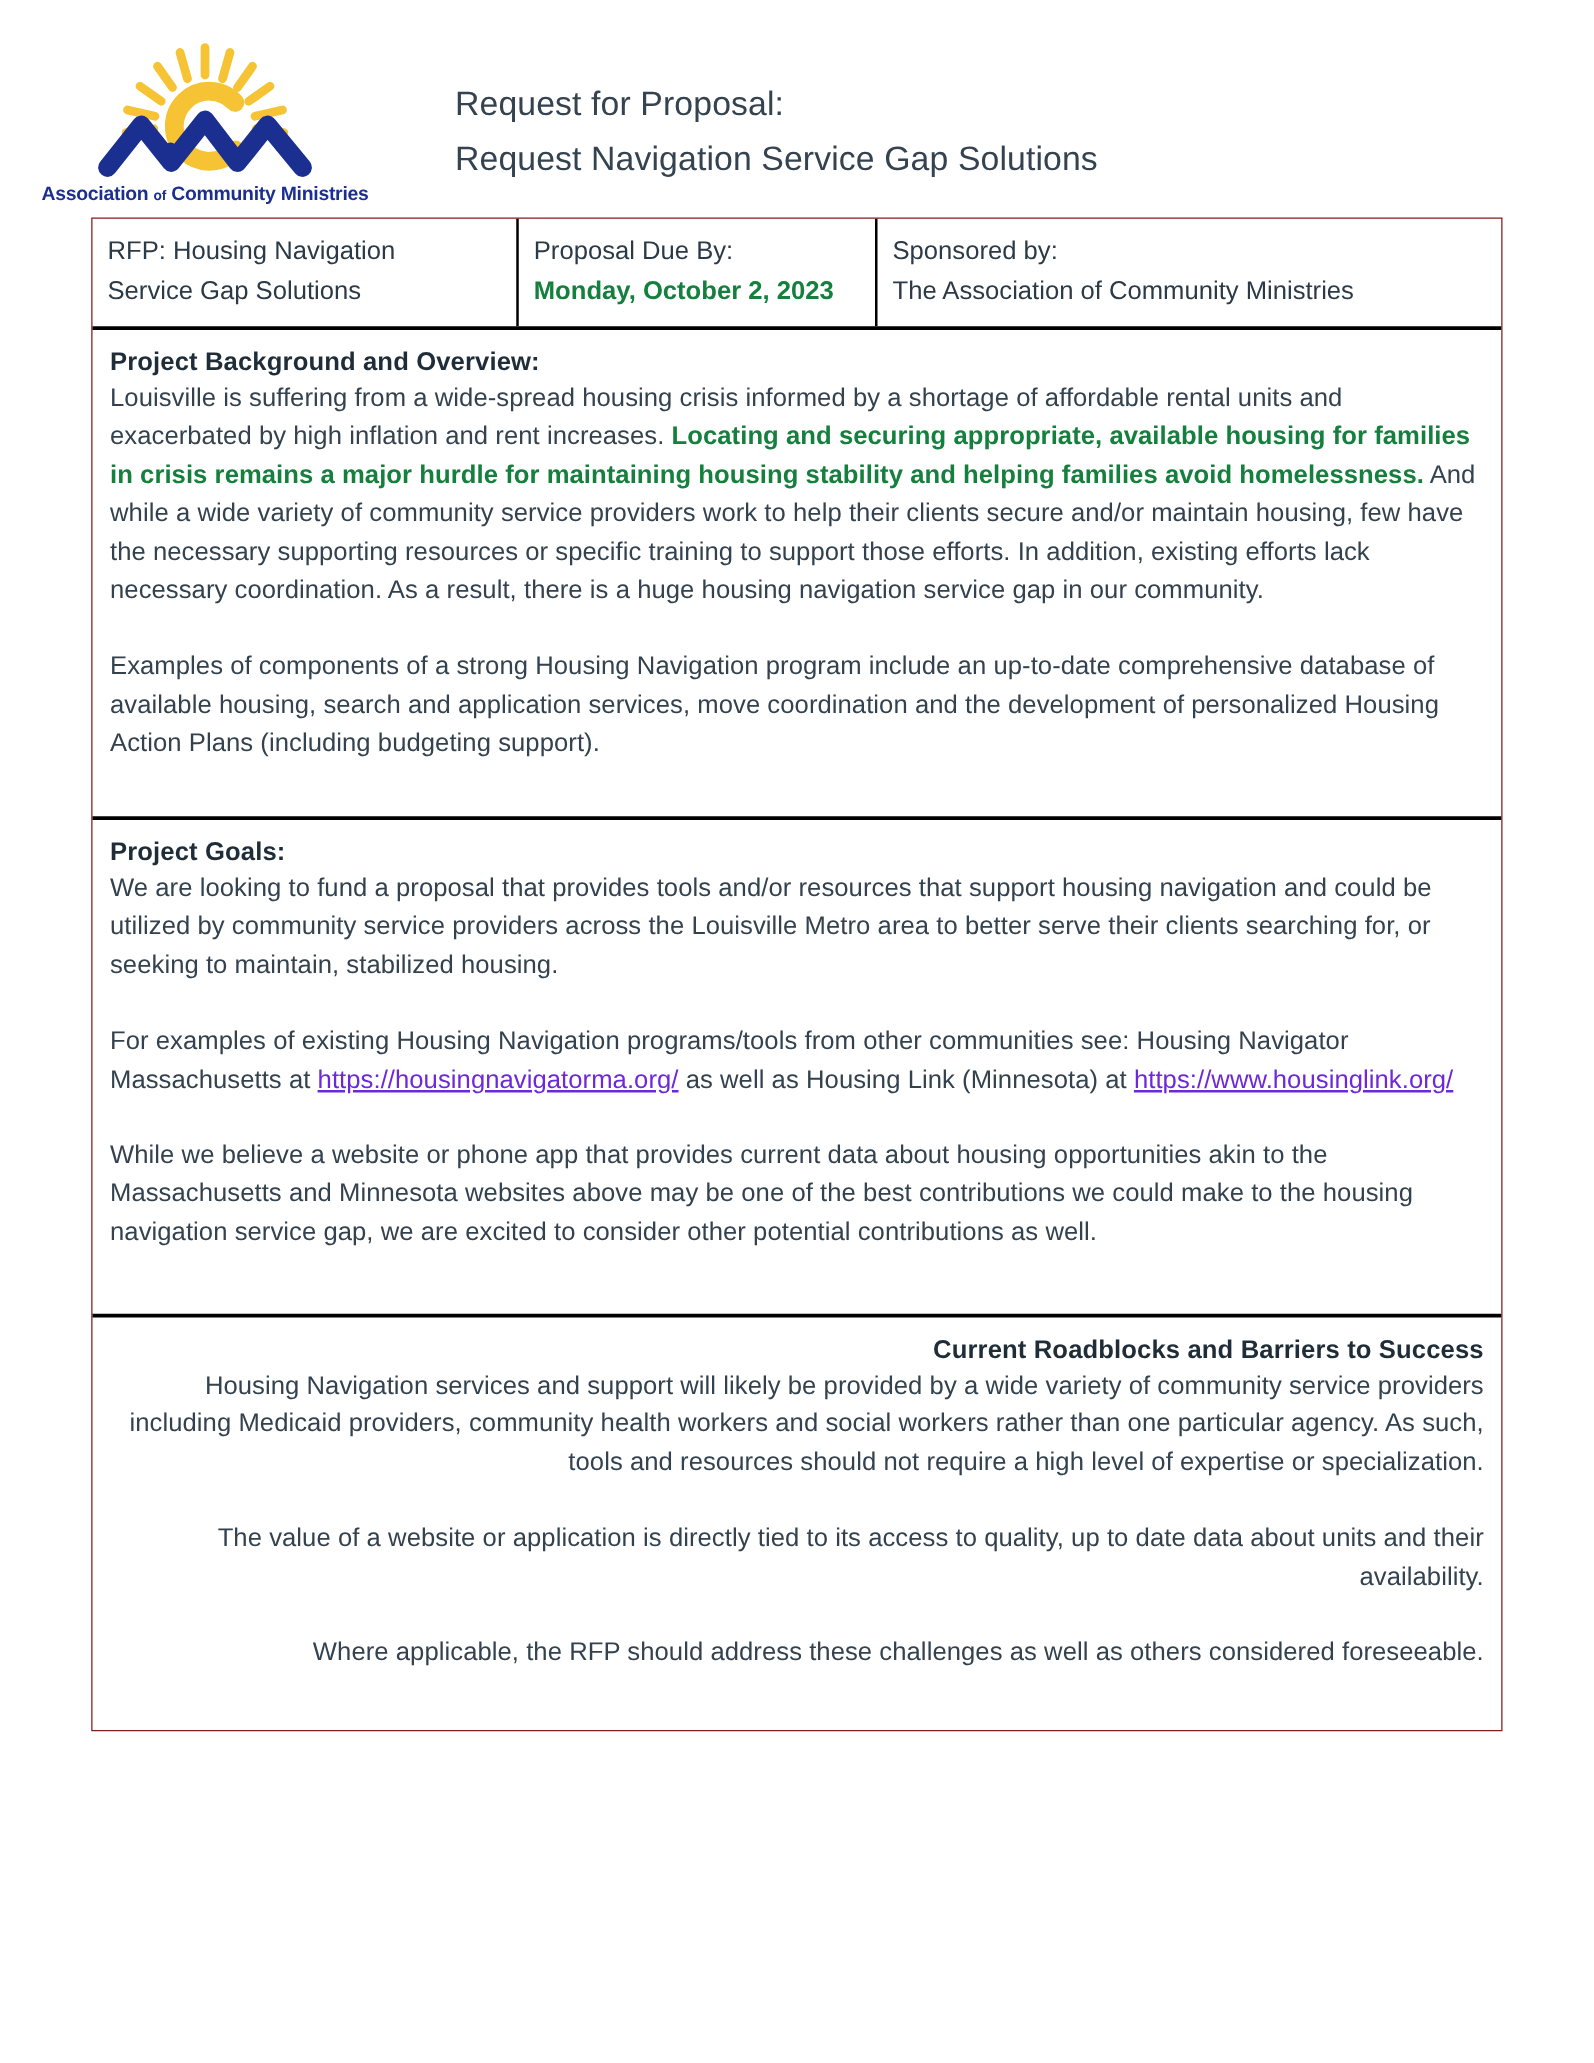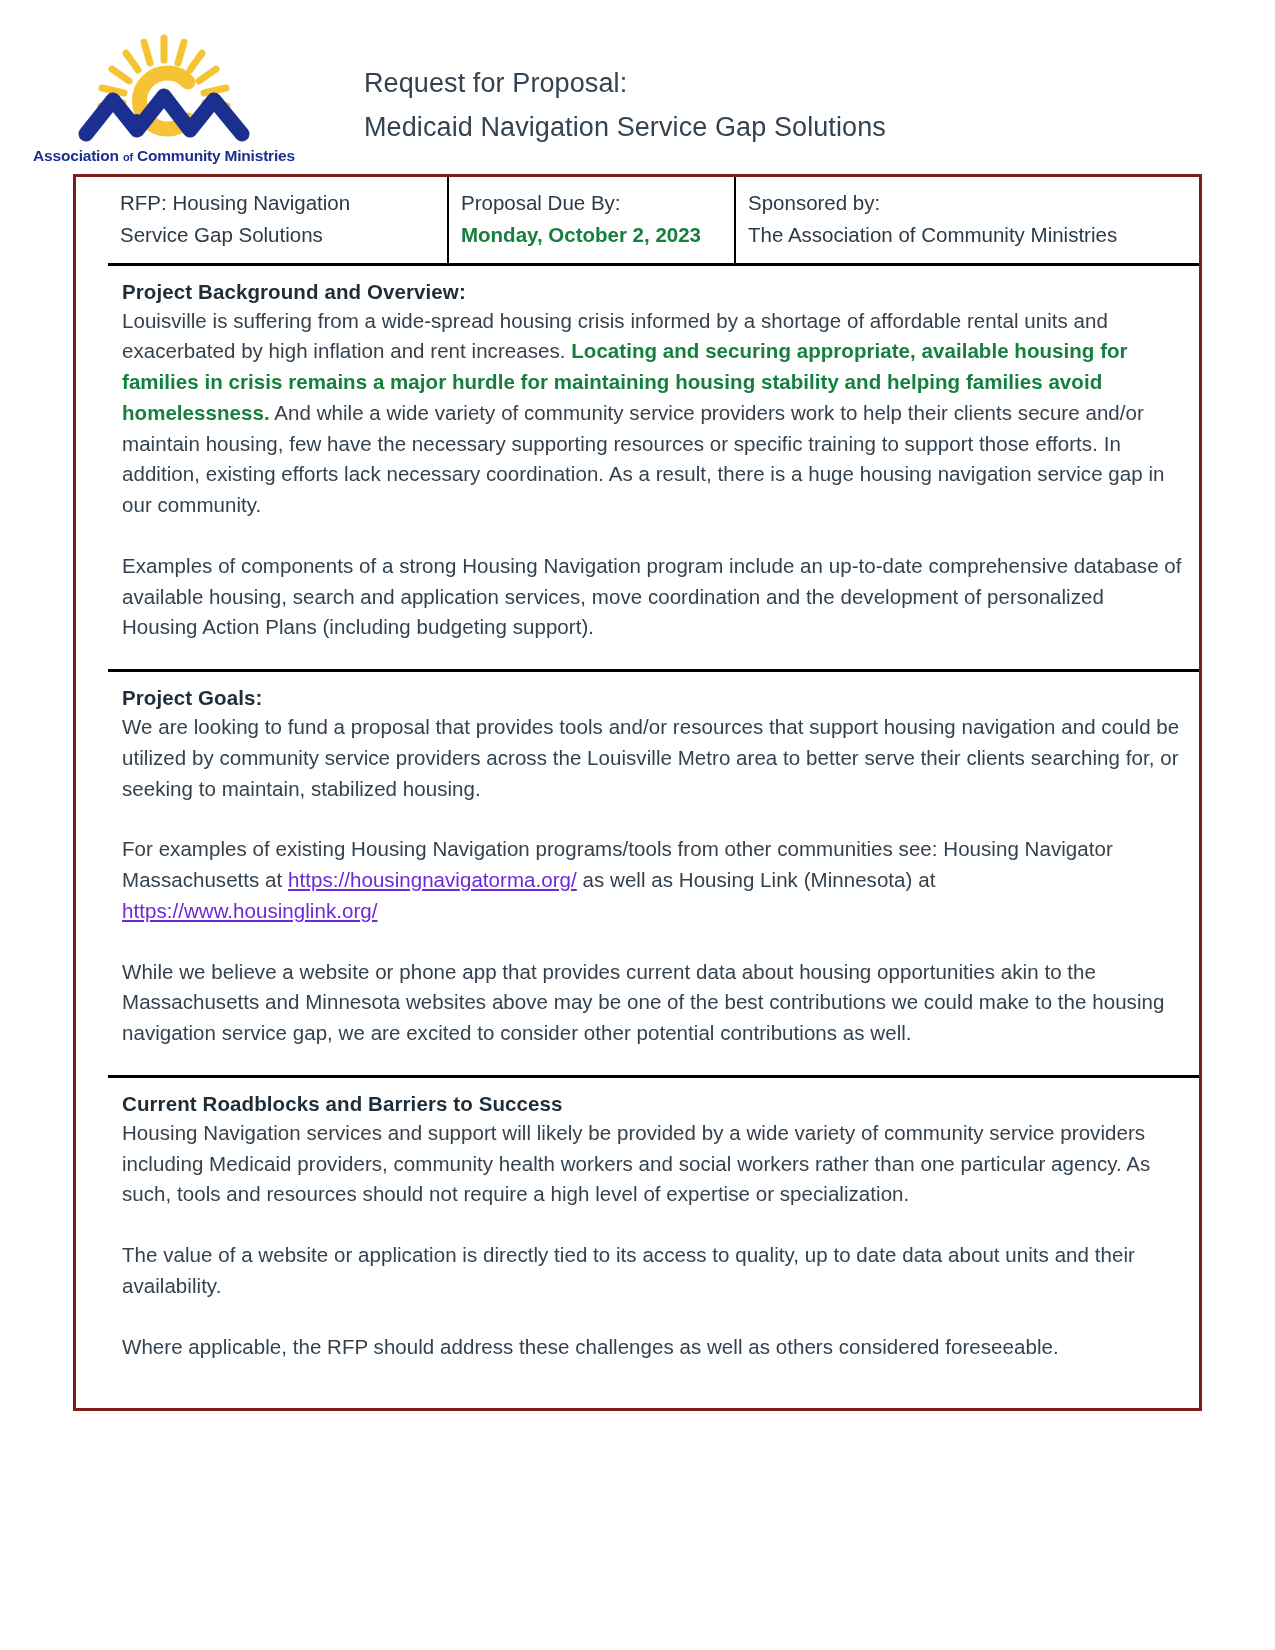--- a/index.html
+++ b/index.html
@@ -68,23 +68,22 @@
     line-height: 1.62;
     letter-spacing: 0.1px;
     white-space: nowrap;
     font-weight: 400;
   }
 
   
   .doc-table {
     position: relative;
     margin: 14px 73px 0 73px;
-    border: 3px solid #7f1d1d;
-    box-sizing: border-box;
-    padding-left: 32px;
+    border: 1px solid #7f1d1d;
+    box-sizing: border-box;
   }
   .row-top {
     display: flex;
     border-bottom: 3px solid #000;
   }
   .cell {
     padding: 10px 12px 12px 12px;
     box-sizing: border-box;
     font-size: 20.5px;
     line-height: 1.55;
@@ -93,21 +92,21 @@
   .cell-a { flex: 0 0 341px; border-right: 2px solid #000; }
   .cell-b { flex: 0 0 287px; border-right: 2px solid #000; }
   .cell-c { flex: 1 1 auto; }
   .cell .bold { font-weight: bold; color: #15803d; }
 
   .section {
     padding: 14px 14px 26px 14px;
     box-sizing: border-box;
     border-bottom: 3px solid #000;
   }
-  .section:last-child { border-bottom: none; }
+  .section:last-child { border-bottom: none; text-align: right; }
   .section-heading {
     font-weight: bold;
     font-size: 20.5px;
     color: #1f2d38;
     margin: 0 0 2px 0;
     letter-spacing: 0.1px;
   }
   .para {
     font-size: 20.5px;
     line-height: 1.50;
@@ -151,21 +150,21 @@
         <path d="M122 48 A28 28 0 1 0 122 86" fill="none" stroke="#f5c333" stroke-width="15" stroke-linecap="round"></path>
         <path d="M20 100 L47 66 L71 96 L98 62 L124 96 L148 66 L176 100" fill="none" stroke="#1a2f8f" stroke-width="15" stroke-linejoin="round" stroke-linecap="round"></path>
         <rect x="62" y="88" width="17" height="5" rx="2.5" fill="#1a2f8f"></rect>
         <path d="M70.5 80 a5 5 0 0 1 5 5 h-10 a5 5 0 0 1 5 -5 z" fill="#1a2f8f"></path>
       </svg>
       <div class="logo-wordmark"><span>Association</span> <span class="small">of</span> <span>Community Ministries</span></div>
     </div>
 
     <div class="title-block">
       <div class="title-line">Request for Proposal:</div>
-      <div class="title-line">Medicaid Navigation Service Gap Solutions</div>
+      <div class="title-line">Request Navigation Service Gap Solutions</div>
     </div>
   </div>
 
   <div class="doc-table">
 
     <div class="row-top">
       <div class="cell cell-a">
         <div>RFP: Housing Navigation</div>
         <div>Service Gap Solutions</div>
       </div>

